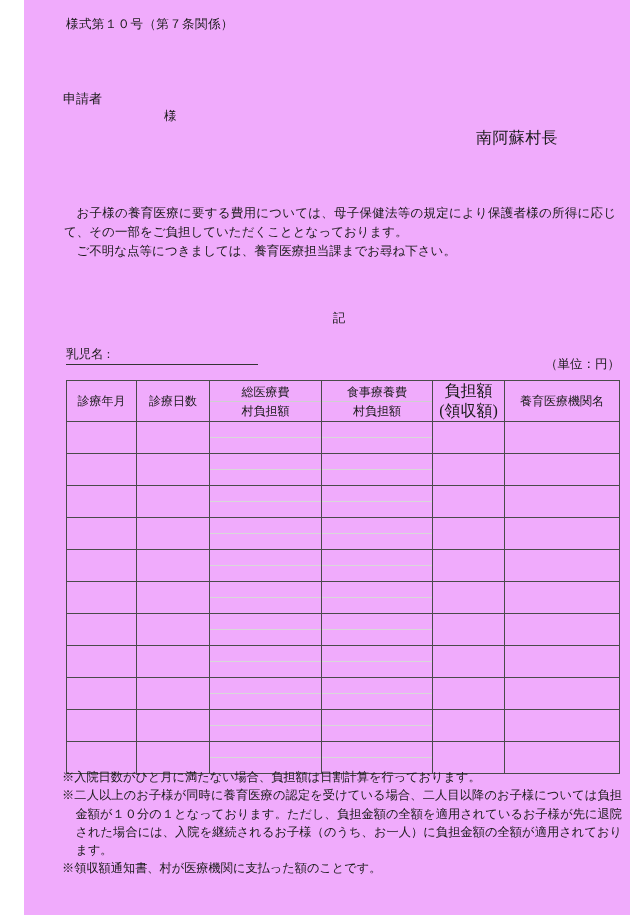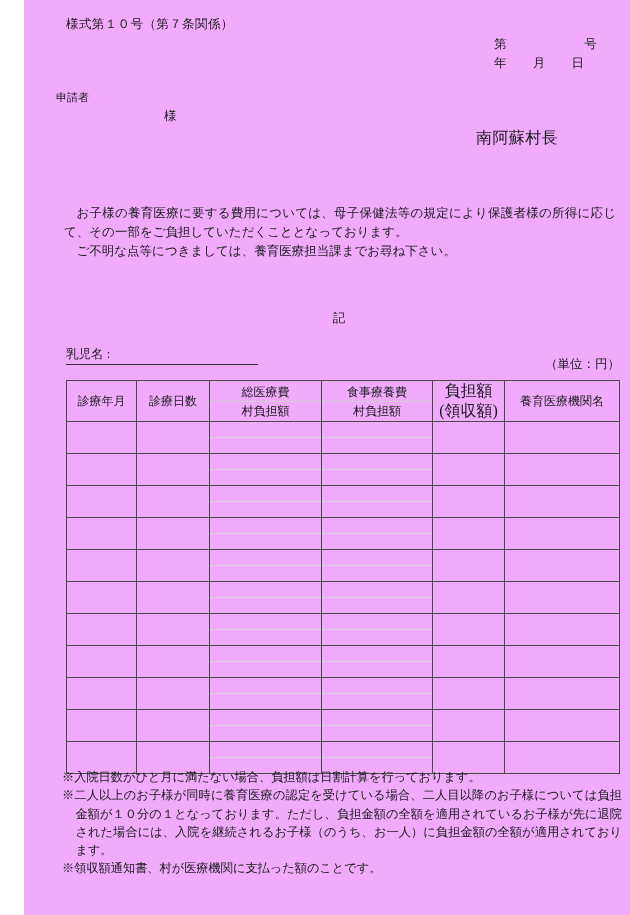--- a/index.html
+++ b/index.html
@@ -39,23 +39,23 @@
     letter-spacing: 0.4px;
   }
   .doc-number .ln {
     display: block;
     white-space: pre;
   }
   .doc-number .ln + .ln { margin-top: 6px; }
 
   .applicant-label {
     position: absolute;
-    left: 32px;
+    left: 39px;
     top: 92px;
-    font-size: 11px;
+    font-size: 13px;
   }
   .applicant-sama {
     position: absolute;
     left: 140px;
     top: 110px;
     font-size: 12.5px;
   }
   .issuer {
     position: absolute;
     left: 452px;
@@ -202,24 +202,20 @@
     text-align: justify;
   }
 </style>
 </head>
 <body>
 
 <div class="page">
 
   <div class="form-no">様式第１０号（第７条関係）</div>
 
-  <div class="doc-number">
-    <span class="ln">第　　　　　　号</span>
-    <span class="ln">年　　月　　日</span>
-  </div>
 
   <div class="applicant-label">申請者</div>
   <div class="applicant-sama">様</div>
   <div class="issuer">南阿蘇村長</div>
 
 
   <div class="body-block">
     <p>お子様の養育医療に要する費用については、母子保健法等の規定により保護者様の所得に応じて、その一部をご負担していただくこととなっております。</p>
     <p>ご不明な点等につきましては、養育医療担当課までお尋ね下さい。</p>
   </div>

